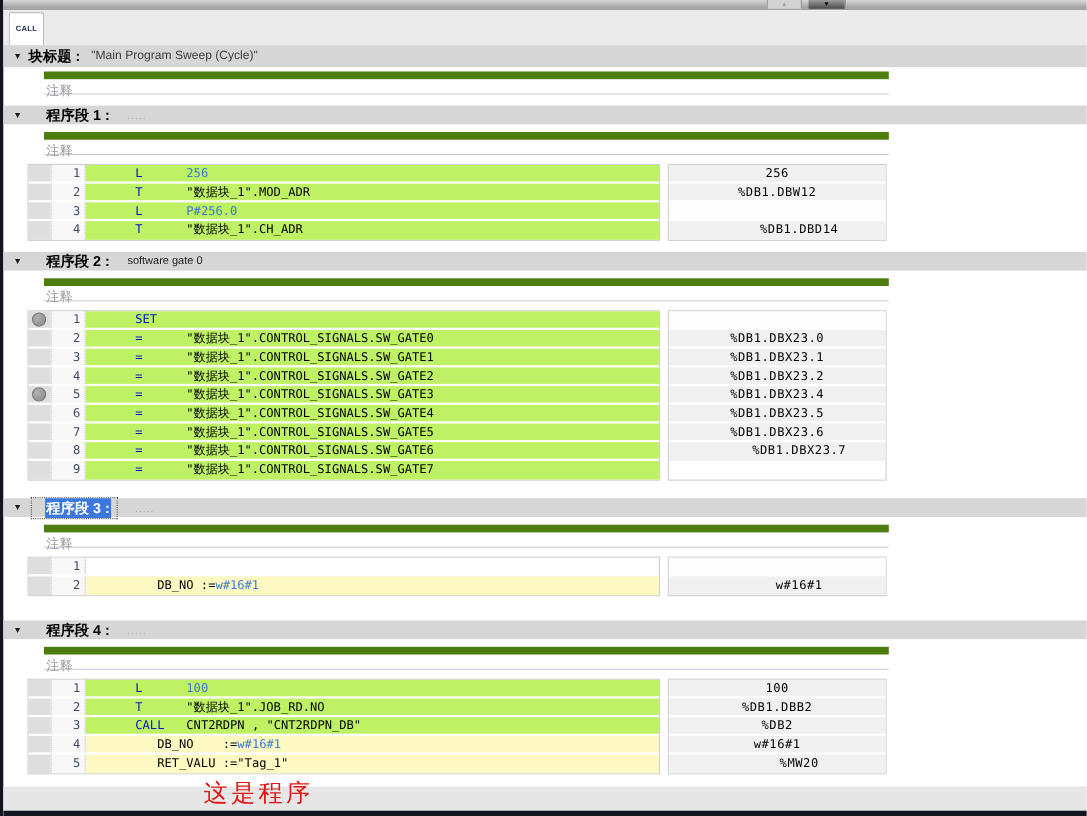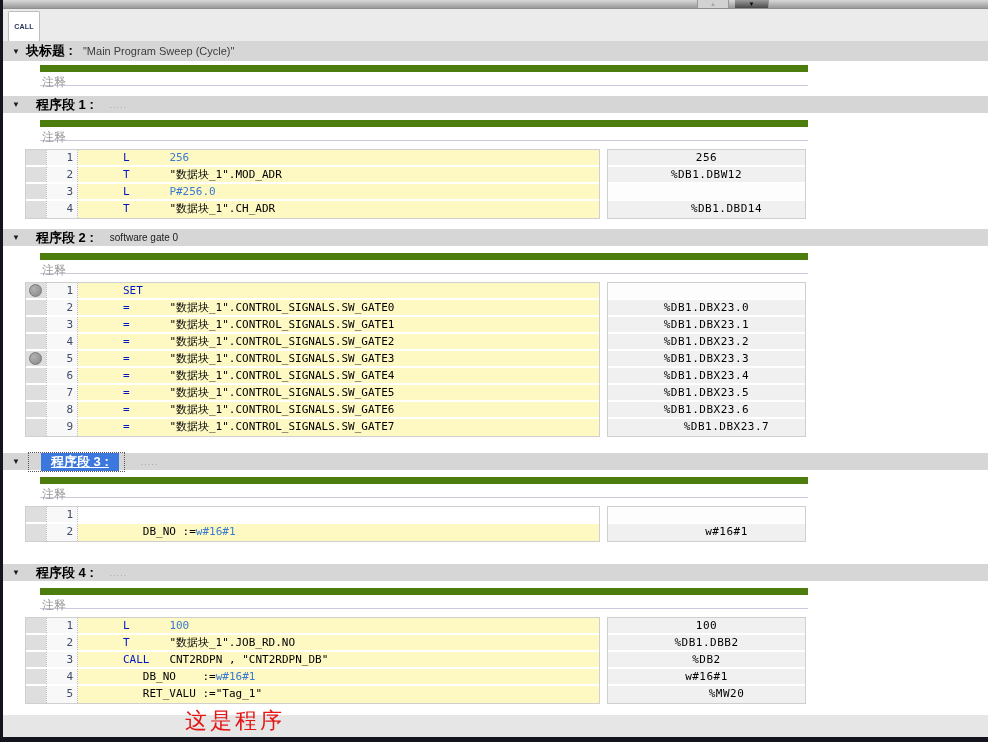--- a/index.html
+++ b/index.html
@@ -31,40 +31,40 @@
 
   .comment-row{ margin:4px 0 0 37px; width:768px; height:21px; line-height:20px;
     font-size:12px; color:#9b9b9b; border-top:7px solid #4d7c0f;
     border-bottom:1px solid #c9c9de; padding-left:2px; cursor:text; }
 
   .header-bar{ height:17px; background:#d6d6d6; display:flex; align-items:center;
     margin-top:10px; }
   #networks section:nth-child(3) .header-bar{ margin-top:16px; }
   #networks section:nth-child(4) .header-bar{ margin-top:22px; }
   .network .comment-row{ margin-top:7px; }
-  .net-label-wrap{ display:inline-flex; align-items:center; margin-left:10px; }
+  .net-label-wrap{ display:inline-flex; align-items:center; margin-left:16px; }
   .net-label{ font-weight:bold; font-size:13px; color:#000; white-space:pre; }
   .network.selected .net-label-wrap{ margin-left:2px; border:1px dotted #555;
     padding:0 5px 0 12px; }
-  .network.selected .net-label{ background:#3b77dd; color:#fff; padding:0 10px;text-decoration:underline; }
+  .network.selected .net-label{ background:#3b77dd; color:#fff; padding:0 1px; }
   .net-title{ font-size:10px; color:#1a1a1a; margin-left:16px; }
   .net-title.placeholder{ color:#a6a6a6; font-size:9px; letter-spacing:1px; }
 
   .code-table{ margin:8px 0 0 22px; display:flex; }
   .left-block{ width:575px; border:1px solid #cfcfcf; background:#fff; }
   .row{ display:flex; height:17px; border-bottom:2px solid #fff; }
   .row:last-child{ border-bottom:none; }
   .gutter{ width:20px; background:#dedede; position:relative; flex:none; }
   .marker{ position:absolute; left:3px; top:1px; width:13px; height:13px;
     border-radius:50%; border:1px solid #7a7a7a;
     background:radial-gradient(circle at 35% 35%, #b2b2b2, #878787); }
   .num{ width:32px; flex:none; background:#f8f8f8; border-left:1px dotted #bcbcbc;
     border-right:1px dotted #bcbcbc; font-family:"DejaVu Sans Mono",monospace;
     font-size:11px; color:#3f4b66; text-align:right; padding-right:4px; line-height:15px; }
-  .code{ flex:1; background:#fef9c3; font-family:"DejaVu Sans Mono",monospace;
+  .code{ flex:1; background:#bef264; font-family:"DejaVu Sans Mono",monospace;
     font-size:11px; line-height:15px; white-space:pre; padding-left:45px;
     overflow:hidden; cursor:text; }
   .code.hl{ background:#fef9c3; }
   .seg.kw{ color:#0016c8; }
   .seg.const{ color:#3a7ad0; }
   .seg.p{ color:#000; }
 
   .addr-block{ width:199px; border:1px solid #cfcfcf; margin-left:7px; background:#fff; }
   .arow{ height:17px; border-bottom:2px solid #fff; background:#f0f0f0;
     font-family:"DejaVu Sans Mono",monospace; font-size:11px; line-height:15px;
@@ -206,21 +206,20 @@
               <div class="gutter"></div>
               <div class="num">9</div>
               <div class="code"><span class="seg kw">=</span><span class="seg p">      </span><span class="seg p">"数据块_1".CONTROL_SIGNALS.SW_GATE7</span></div>
             </div>
           </div>
       <div class="addr-block">
             <div class="arow empty"></div>
             <div class="arow">%DB1.DBX23.0</div>
             <div class="arow">%DB1.DBX23.1</div>
             <div class="arow">%DB1.DBX23.2</div>
-            <div class="arow">%DB1.DBX23.3</div>
             <div class="arow">%DB1.DBX23.4</div>
             <div class="arow">%DB1.DBX23.5</div>
             <div class="arow">%DB1.DBX23.6</div>
             <div class="arow">%DB1.DBX23.7</div>
           </div>
     </div>
   </section>
 
   <section class="network selected">
     <div class="header-bar">

